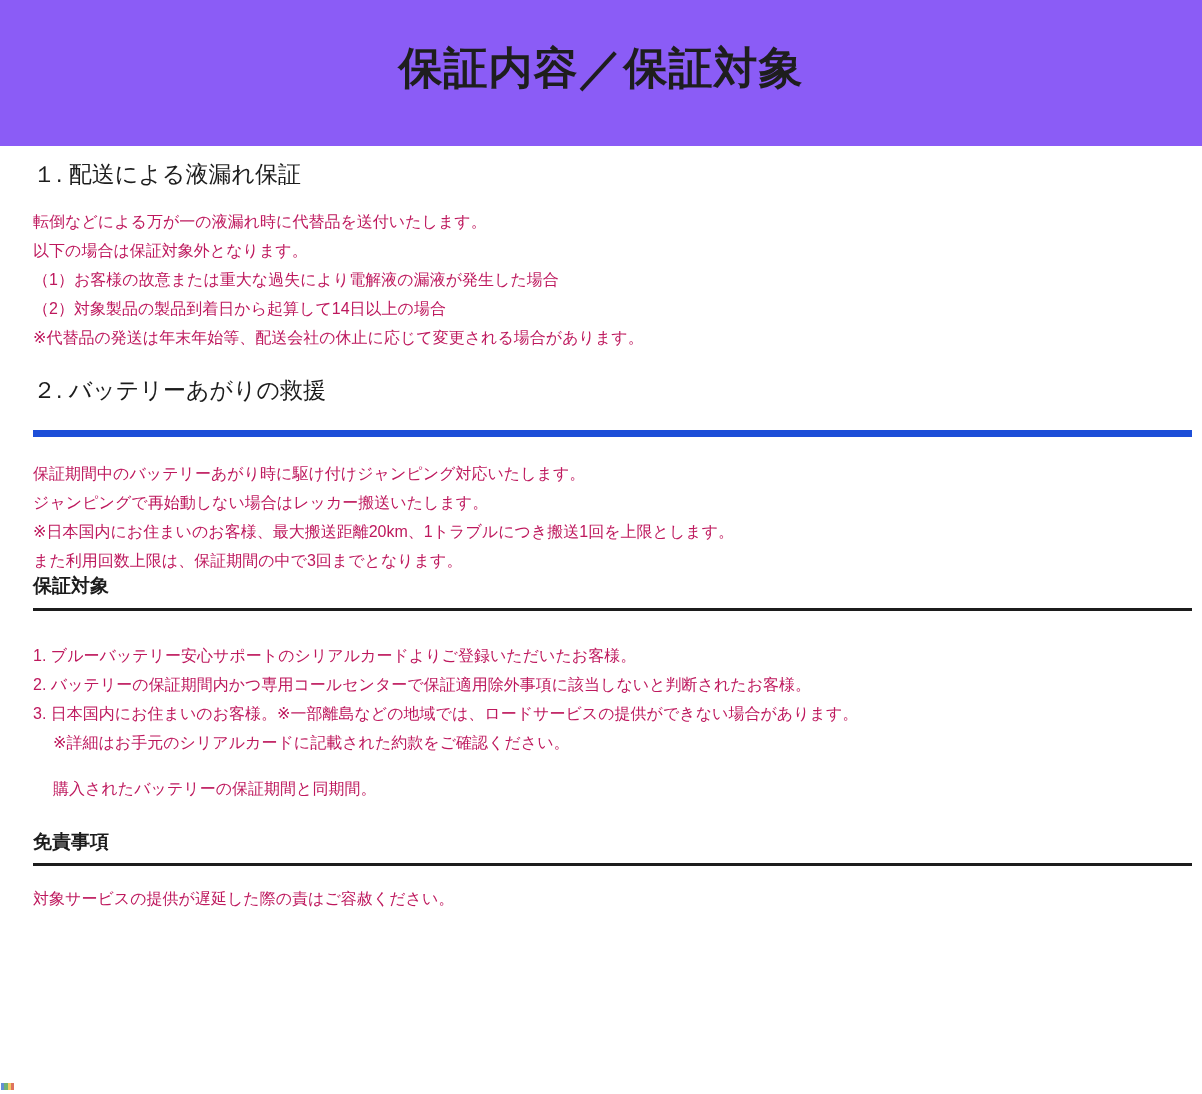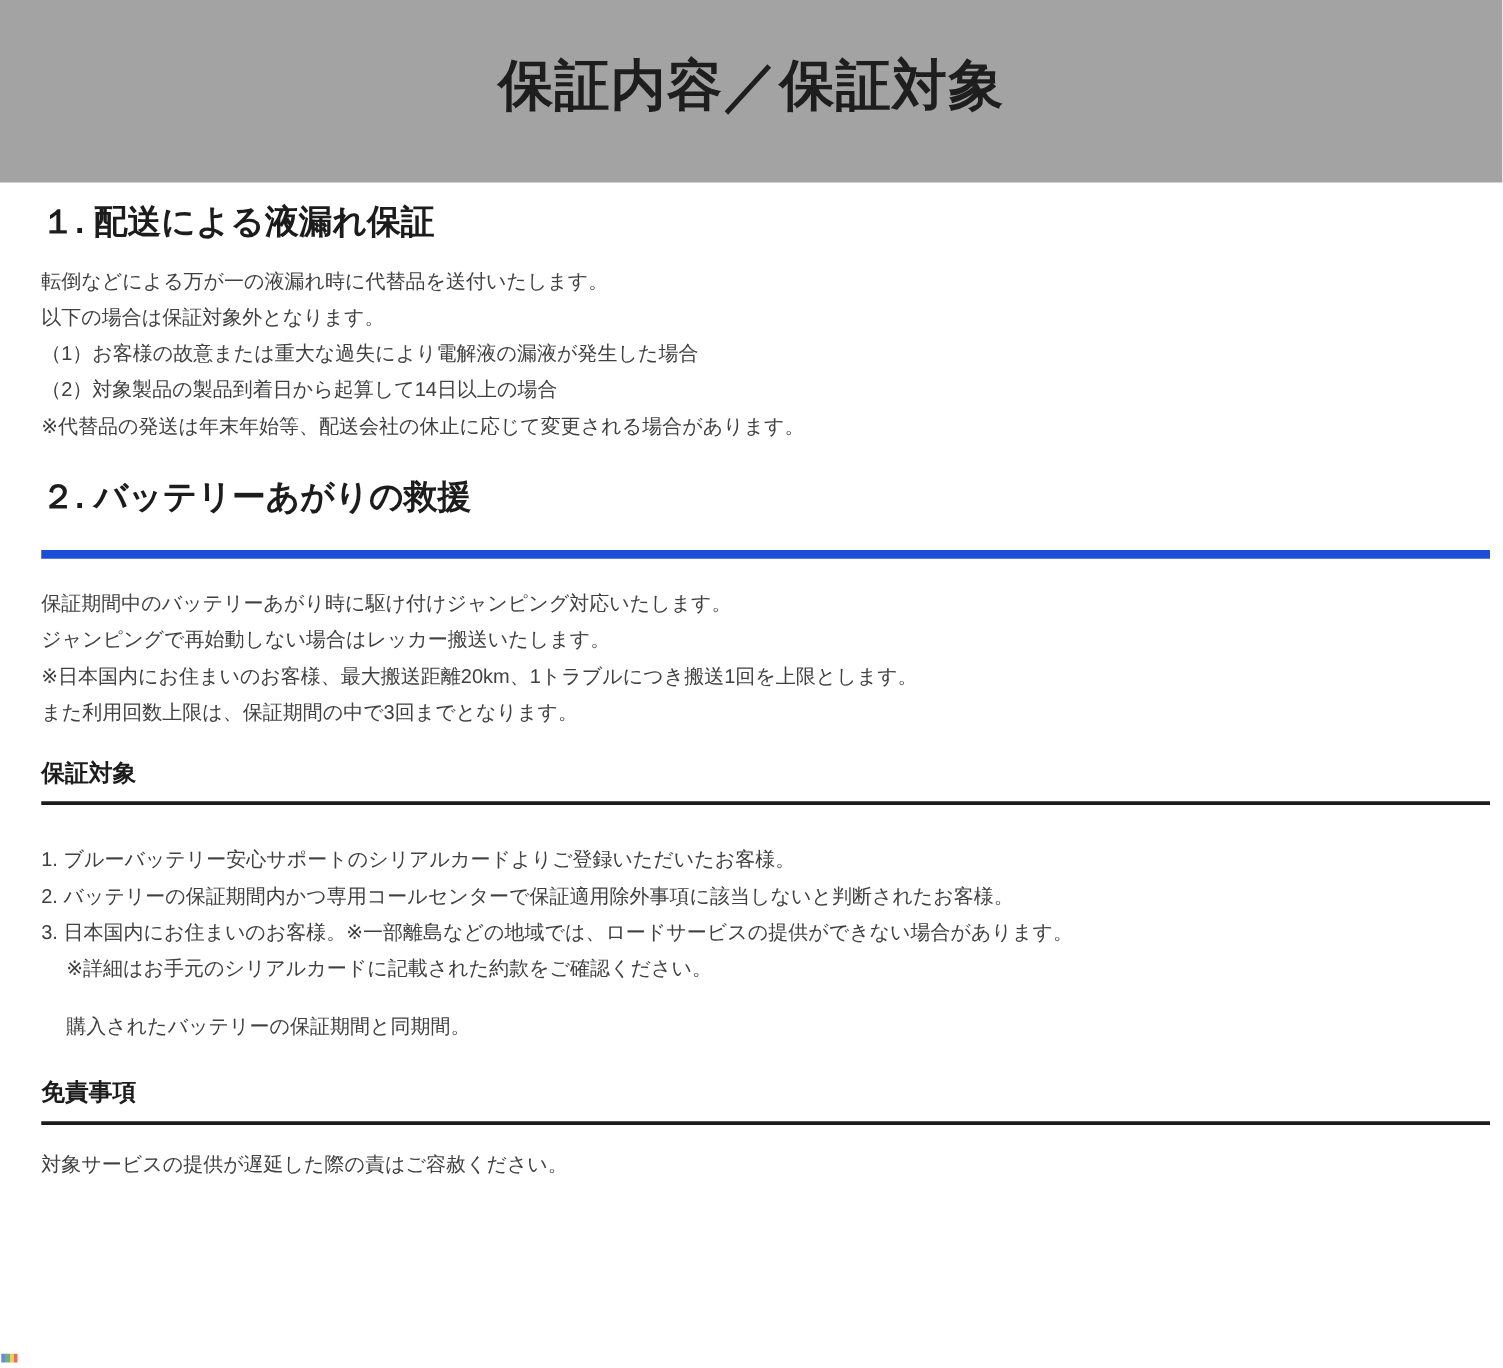--- a/index.html
+++ b/index.html
@@ -12,21 +12,21 @@
 
   body {
     position: relative;
     min-height: 1094px;
   }
 
   
   .page-header {
     width: 100%;
     height: 146px;
-    background: #a3a3a3;
+    background: #8b5cf6;
     display: flex;
     align-items: center;
     justify-content: center;
   }
   .page-title {
     font-size: 44px;
     font-weight: 800;
     letter-spacing: 1px;
     color: #1e1e1e;
     padding-bottom: 10px;
@@ -42,43 +42,43 @@
   
   .section-heading {
     font-size: 19px;
     line-height: 1.18;
     font-weight: 700;
     color: #1c1c1c;
     padding-bottom: 10px;
     border-bottom: 3px solid #1c1c1c;
   }
   .mt-first  { margin-top: 72px; }
-  .mt-section-a { margin-top: 24px; }
+  .mt-section-a { }
   .mt-section-b { margin-top: 32px; }
   .mt-section-c { margin-top: 28px; }
 
   
   .sub-heading {
-    font-size: 27px;
+    font-size: 23px;
     line-height: 1.2;
-    font-weight: 700;
+    font-weight: 400;
     color: #1c1c1c;
   }
   .sub-heading.plain { margin-top: 15px; }
   .sub-heading.ruled {
     margin-top: 25px;
     padding-bottom: 26px;
     border-bottom: 7px solid #1d4ed8;
   }
 
   
   .body-line {
     font-size: 16px;
     line-height: 29px;
-    color: #404040;
+    color: #be185d;
   }
   .para { margin-top: 18px; }
   .para-after-ruled { margin-top: 22px; }
   .list-block { margin-top: 30px; }
   .single-line { margin-top: 17px; padding-left: 20px; }
   .single-line-b { margin-top: 18px; }
   .indented { padding-left: 20px; }
 
   
   .corner-artifact {

